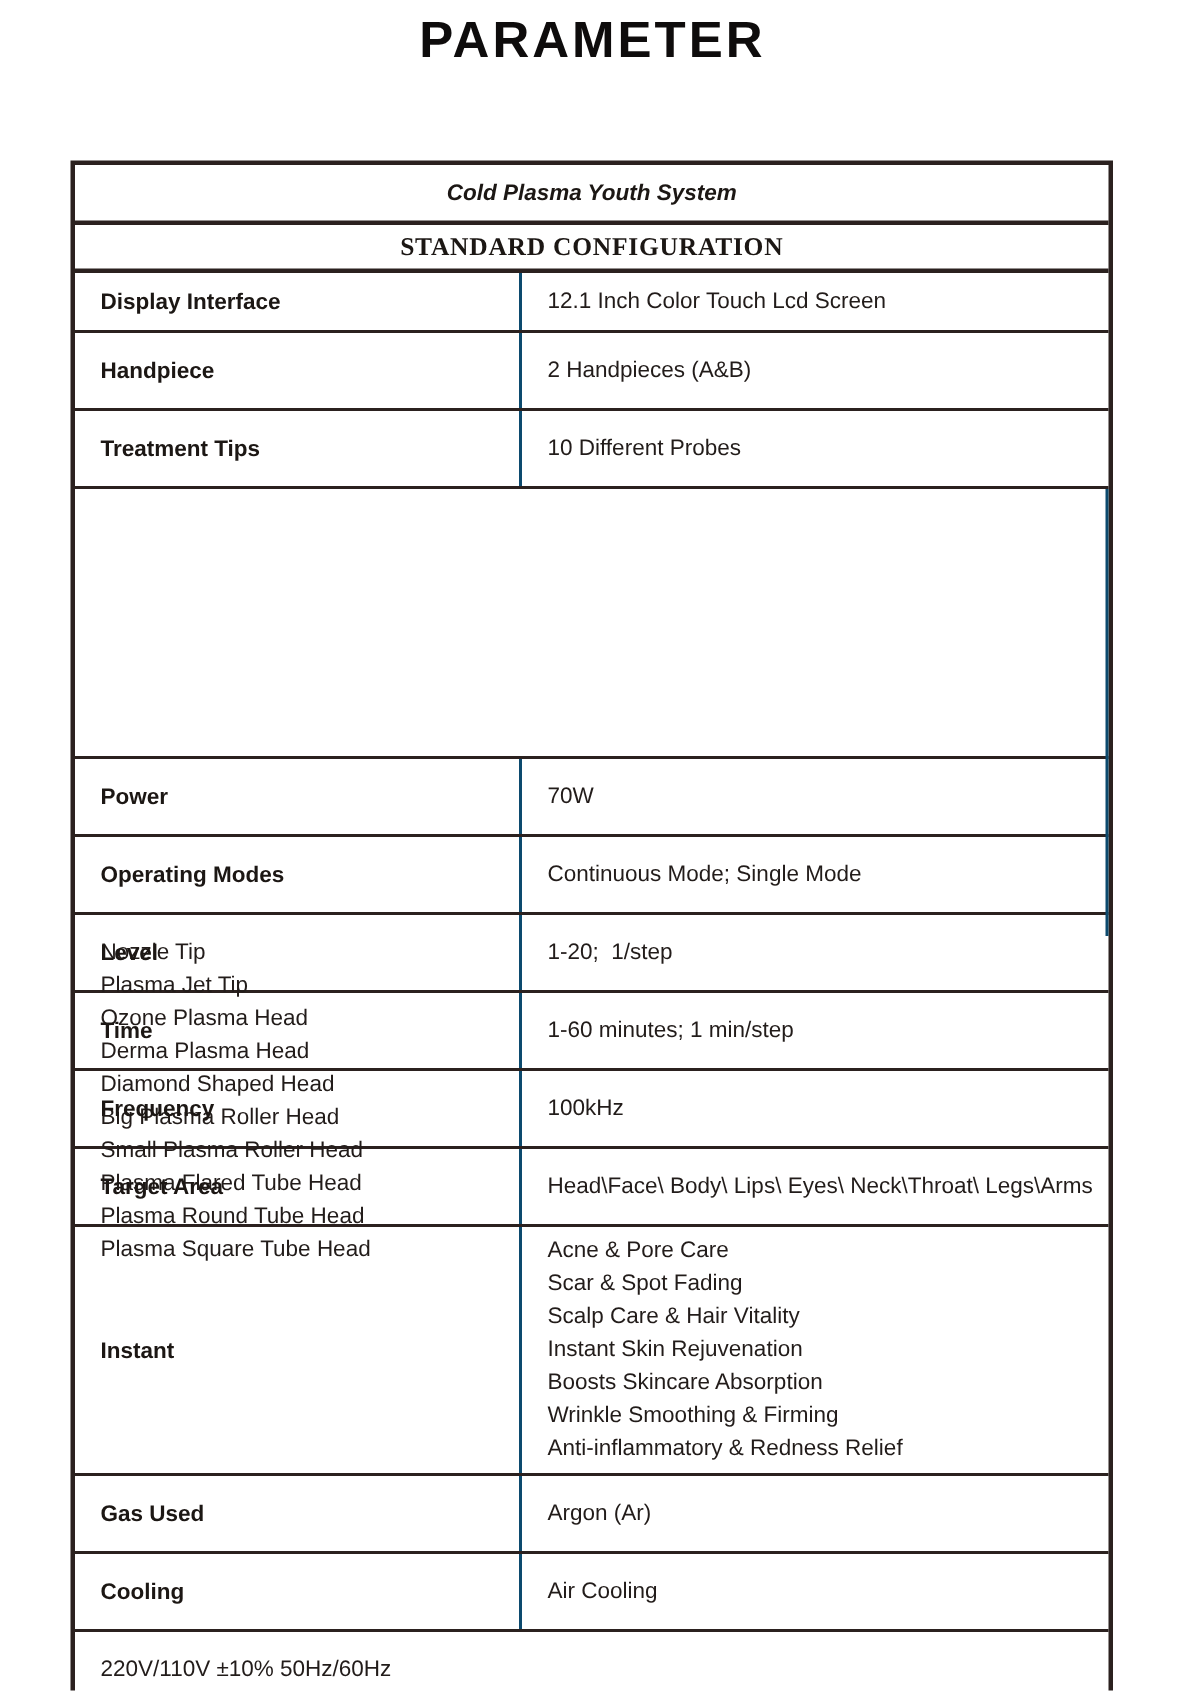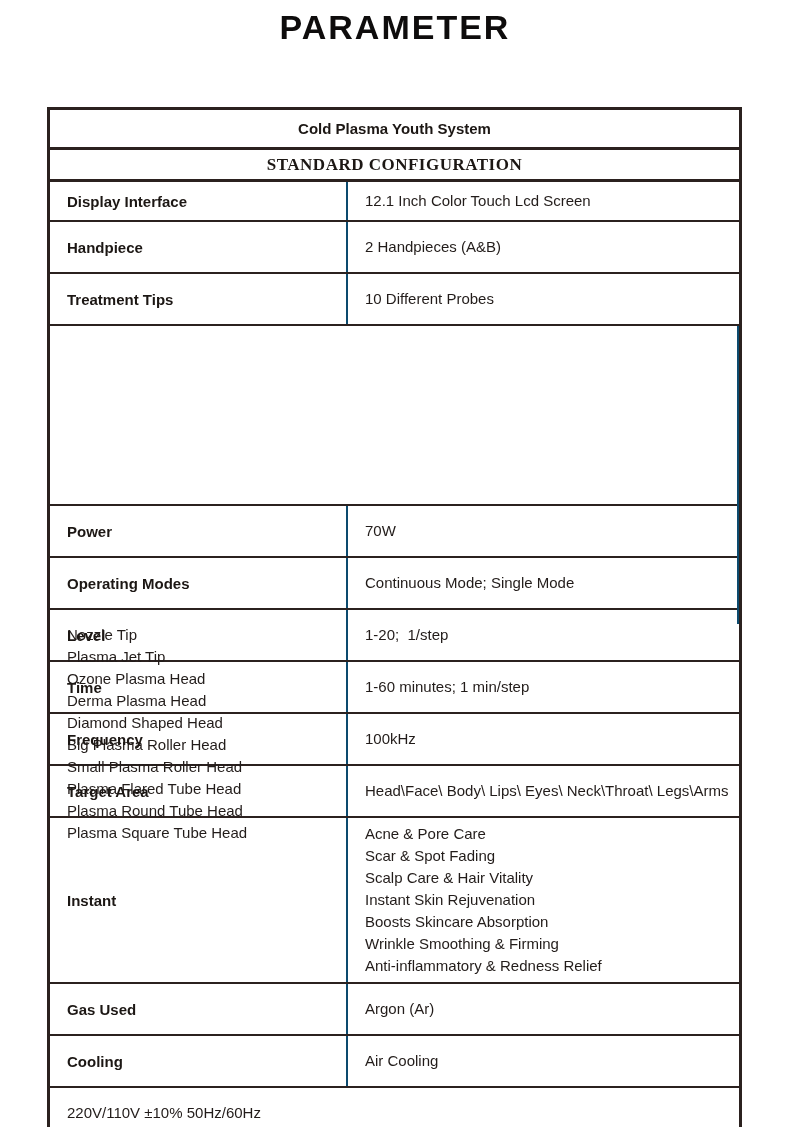--- a/index.html
+++ b/index.html
@@ -36,21 +36,21 @@
     background: #ffffff;
   }
   .row {
     display: flex;
     box-sizing: border-box;
   }
   .row.head {
     justify-content: center;
     align-items: center;
   }
-  .r-h1 { height: 37px; }
+  .r-h1 { height: 37px; font-style: italic; }
   .r-h2 { height: 32px; border-top: 3px solid #2b211f; }
   .r-first { height: 41px; border-top: 3px solid #2b211f; }
   .r-simple { height: 52px; border-top: 2px solid #2b211f; }
   .r-probes { height: 180px; border-top: 2px solid #2b211f; flex-direction: column; }
   .r-func { height: 166px; border-top: 2px solid #2b211f; }
   .th-main {
     font-size: 15px;
     font-weight: bold;
     text-align: center;
     width: 100%;

